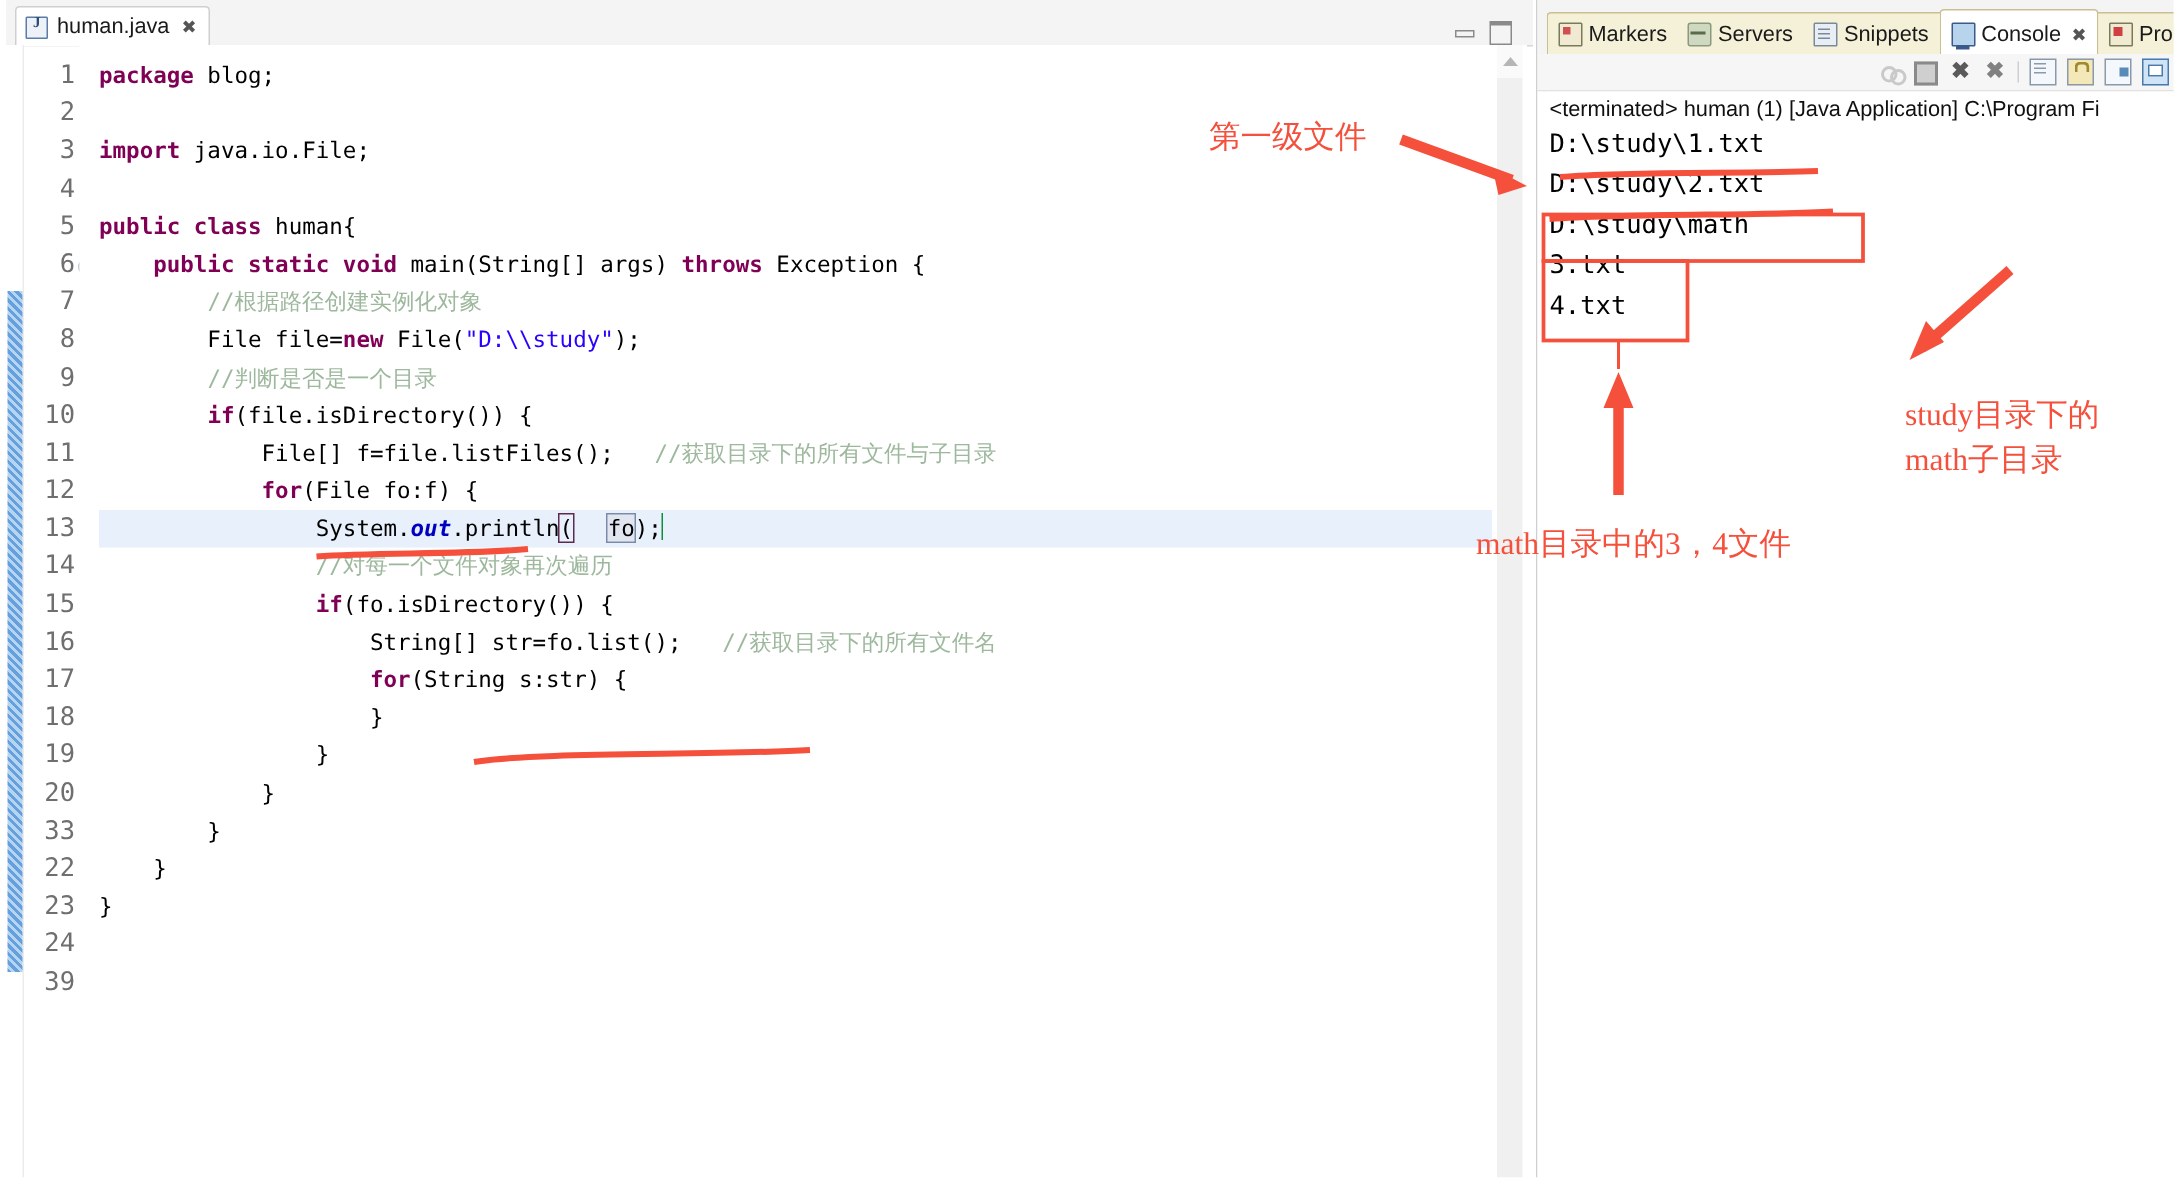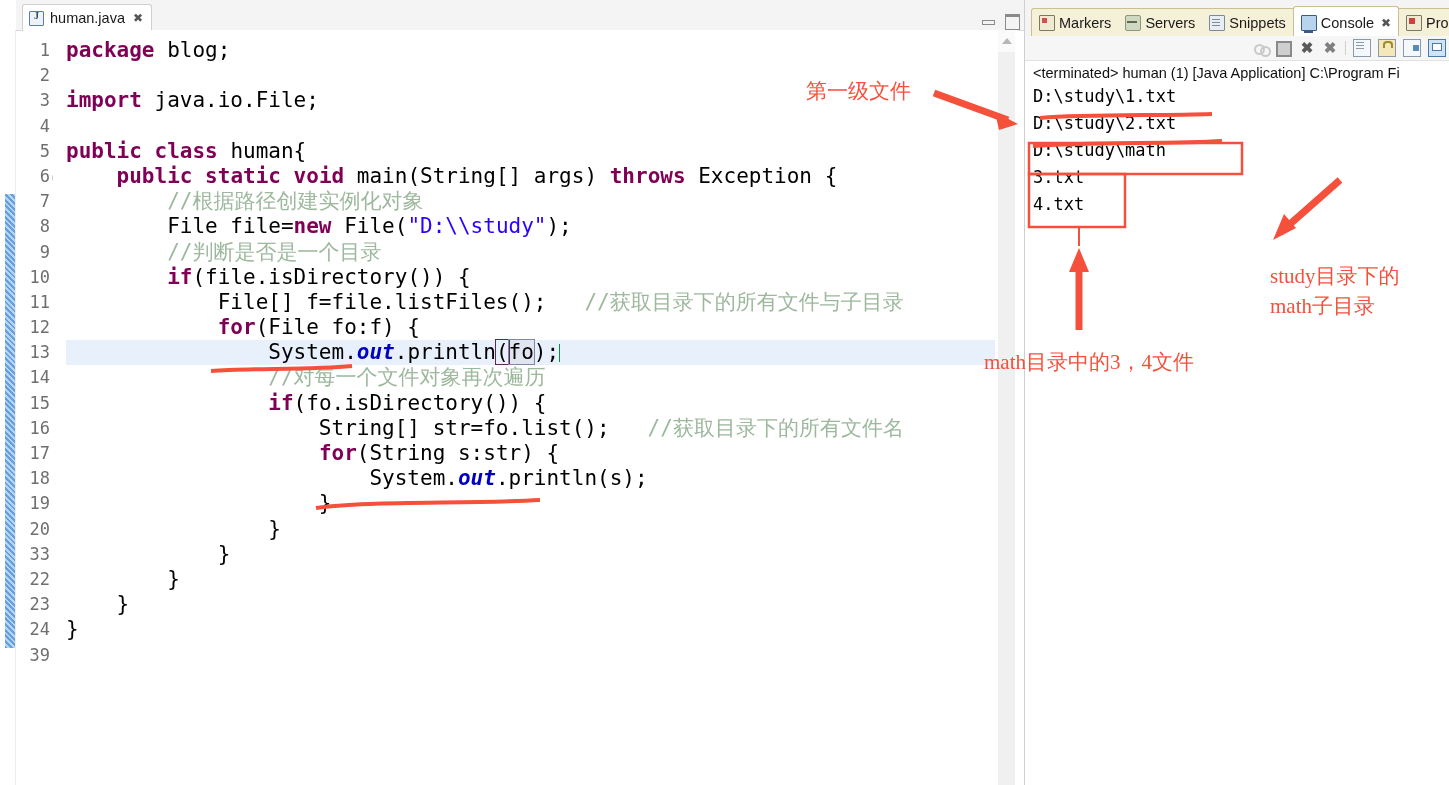--- a/index.html
+++ b/index.html
@@ -8,21 +8,21 @@
     background:#ffffff;
     font-family:"Liberation Sans", sans-serif;
     position:relative;
   }
   
   #editor-pane{
     position:absolute;left:0;top:0;width:1018px;height:785px;
     background:#ffffff;
   }
   #editor-tabbar{
-    position:absolute;left:16px;top:0;width:1018px;height:30px;
+    position:absolute;left:4px;top:0;width:1018px;height:30px;
     background:#f4f4f4;
     border-bottom:1px solid #d9d9d9;
   }
   .tab{
     position:absolute;left:6px;top:4px;height:26px;
     background:#ffffff;
     border:1px solid #cfcfcf;border-bottom:none;
     border-radius:3px 3px 0 0;
     padding:0 8px 0 6px;
     display:flex;align-items:center;gap:6px;
@@ -71,30 +71,30 @@
   }
   #fold-col{
     position:absolute;left:53px;top:30px;width:13px;height:755px;
     border-right:1px solid #efefef;background:#fff;
   }
   #code-area{
     position:absolute;left:66px;top:30px;width:929px;height:755px;
     background:#ffffff;overflow:hidden;
     padding-top:8px;box-sizing:border-box;
     font-family:"DejaVu Sans Mono","Liberation Mono",monospace;
-    font-size:21px;
+    font-size:15px;
   }
   .cl{height:25.2px;line-height:25.2px;white-space:pre;color:#000;}
   .cl.hl{background:#e8f0fb;}
   .kw{color:#7f0055;font-weight:bold;}
   .str{color:#2a00ff;}
   .cmt{color:#9db89d;}
   .fld{color:#0000c0;font-style:italic;font-weight:bold;}
   .brk-box{outline:1px solid #5c2a4f;}
-  .occ-box{background:#e0e5ef;outline:1px solid #7a8aa8;}
+  .occ-box{background:#e0e5ef;outline:1px solid #7a8aa8;margin-left:23px;}
   .caret{display:inline-block;width:1px;height:18px;background:#0a8f3c;vertical-align:-3px;}
 
   
   #ed-scroll{
     position:absolute;left:995px;top:30px;width:23px;height:755px;
     background:#ffffff;
   }
   #ed-scroll-track{
     position:absolute;left:3px;top:22px;width:17px;height:733px;background:#f0f0f0;
   }
@@ -257,21 +257,20 @@
       <div class="cl">        File file=<span class="kw">new</span> File(<span class="str">"D:\\study"</span>);</div>
       <div class="cl">        <span class="cmt">//判断是否是一个目录</span></div>
       <div class="cl">        <span class="kw">if</span>(file.isDirectory()) {</div>
       <div class="cl">            File[] f=file.listFiles();   <span class="cmt">//获取目录下的所有文件与子目录</span></div>
       <div class="cl">            <span class="kw">for</span>(File fo:f) {</div>
       <div class="cl hl">                System.<span class="fld">out</span>.println<span class="brk-box">(</span><span class="occ-box">fo</span>);<span class="caret"></span></div>
       <div class="cl">                <span class="cmt">//对每一个文件对象再次遍历</span></div>
       <div class="cl">                <span class="kw">if</span>(fo.isDirectory()) {</div>
       <div class="cl">                    String[] str=fo.list();   <span class="cmt">//获取目录下的所有文件名</span></div>
       <div class="cl">                    <span class="kw">for</span>(String s:str) {</div>
-      <div class="cl">                        System.<span class="fld">out</span>.println(s);</div>
       <div class="cl">                    }</div>
       <div class="cl">                }</div>
       <div class="cl">            }</div>
       <div class="cl">        }</div>
       <div class="cl">    }</div>
       <div class="cl">}</div>
       <div class="cl">&nbsp;</div>
     </div>
 
   <div id="ed-scroll">

